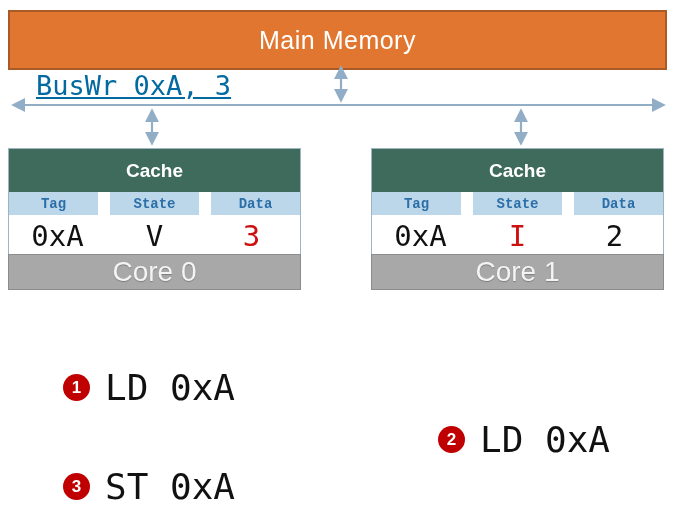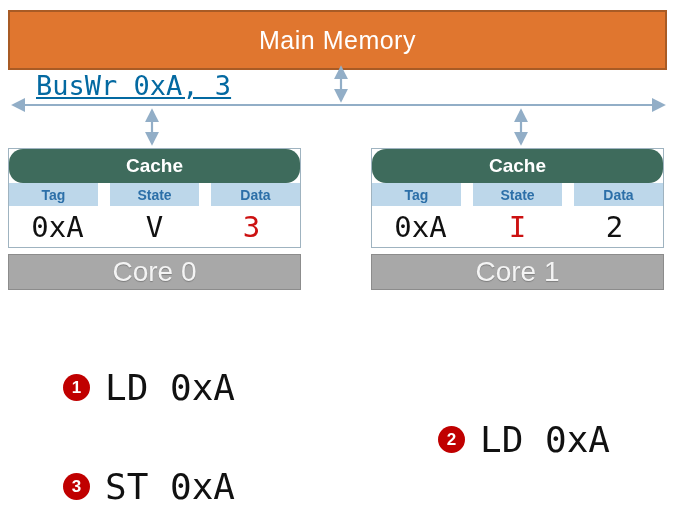--- a/index.html
+++ b/index.html
@@ -55,31 +55,32 @@
     top: 148px;
     width: 293px;
     border: 1px solid #9FB3C0;
     box-sizing: border-box;
     background: #ffffff;
   }
   .cache-left  { left: 8px; }
   .cache-right { left: 371px; }
 
   .cache-title {
-    height: 34px;
+    height: 43px;
     background: #3E6B5C;
     color: #ffffff;
     font-size: 19px;
     font-weight: 600;
-    display: flex; align-items: center; justify-content: center; border-radius: 14px;
+    display: flex; align-items: center; justify-content: center;
   }
   .cache-cols {
     display: flex;
     gap: 12px;
     background: #ffffff;
+    font-family: Liberation Mono, monospace;
   }
   .cache-cols .col {
     flex: 1;
     height: 23px;
     background: #BDD7EA;
     color: #2C6FA8;
     font-size: 14px;
     font-weight: bold;
     display: flex; align-items: center; justify-content: center;
   }

